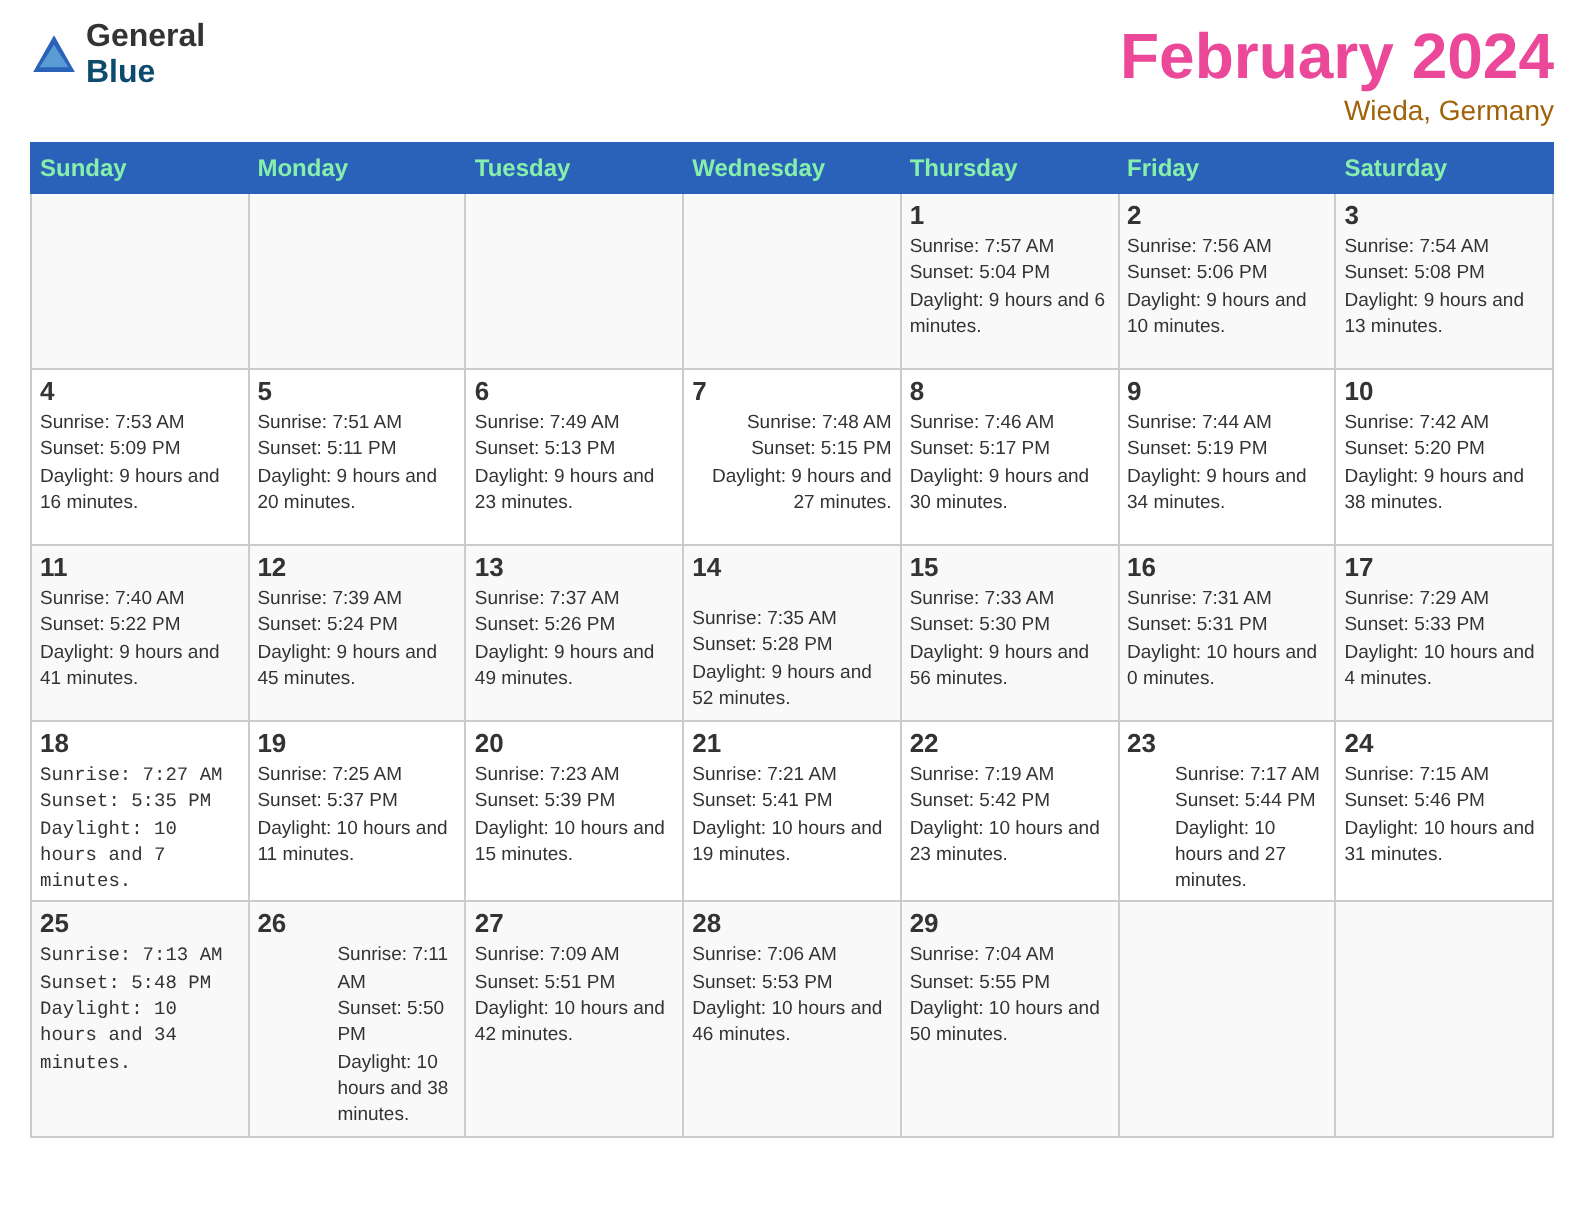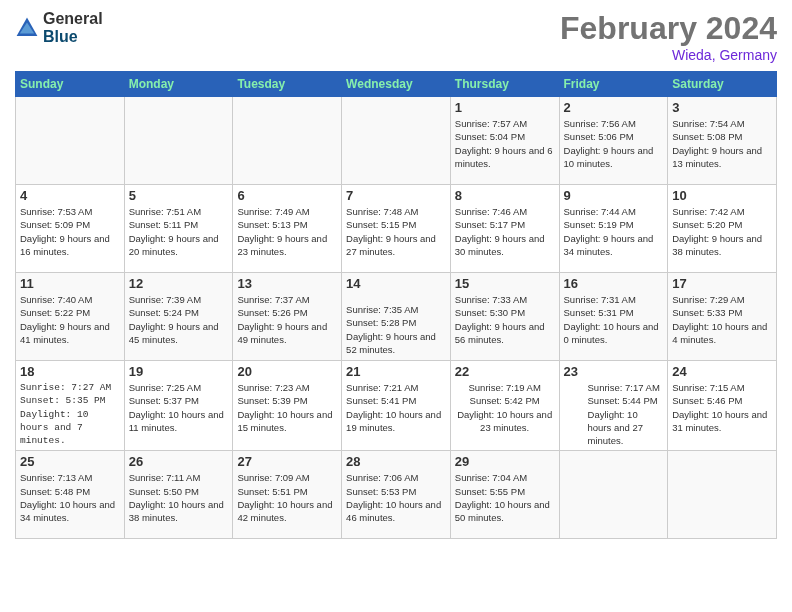--- a/index.html
+++ b/index.html
@@ -9,22 +9,22 @@
     
     .header { display: flex; justify-content: space-between; align-items: flex-start; margin-bottom: 8px; }
     
     .logo { display: flex; align-items: center; }
     .logo-text { display: flex; flex-direction: column; }
     .logo-general { font-size: 16px; font-weight: bold; color: #333; }
     .logo-blue { font-size: 16px; font-weight: bold; color: #0c4a6e; }
     .logo-icon { width: 24px; height: 24px; margin-right: 4px; }
     
     .title-area { text-align: right; }
-    .month-year { font-size: 32px; font-weight: bold; color: #737373; }
-    .location { font-size: 14px; color: #6d28d9; }
+    .month-year { font-size: 32px; font-weight: bold; color: #ec4899; }
+    .location { font-size: 14px; color: #a16207; }
     
     table { width: 100%; border-collapse: collapse; table-layout: fixed; }
     
     th { background-color: #2962b8; color: #86efac; padding: 5px 4px; font-size: 12px; text-align: left; border: 1px solid #2962b8; }
     
     td { vertical-align: top; border: 1px solid #ccc; padding: 3px 4px; font-size: 9.5px; color: #333; height: 88px; }
     
     td.empty { background: #f9f9f9; }
     
     .day-number { font-size: 13px; font-weight: bold; display: block; margin-bottom: 2px; }
@@ -108,21 +108,21 @@
 Daylight: 9 hours and 20 minutes.</div>
           </td>
           <td>
             <span class="day-number">6</span>
             <div class="day-info" style="white-space: pre-line;">Sunrise: 7:49 AM
 Sunset: 5:13 PM
 Daylight: 9 hours and 23 minutes.</div>
           </td>
           <td>
             <span class="day-number">7</span>
-            <div class="day-info" style="white-space: pre-line;">Sunrise: 7:48 AM
+            <div class="day-info" style="white-space: pre-line; text-align: right;">Sunrise: 7:48 AM
 Sunset: 5:15 PM
 Daylight: 9 hours and 27 minutes.</div>
           </td>
           <td>
             <span class="day-number">8</span>
             <div class="day-info" style="white-space: pre-line;">Sunrise: 7:46 AM
 Sunset: 5:17 PM
 Daylight: 9 hours and 30 minutes.</div>
           </td>
           <td>
@@ -202,47 +202,47 @@
 Daylight: 10 hours and 15 minutes.</div>
           </td>
           <td>
             <span class="day-number">21</span>
             <div class="day-info" style="white-space: pre-line;">Sunrise: 7:21 AM
 Sunset: 5:41 PM
 Daylight: 10 hours and 19 minutes.</div>
           </td>
           <td>
             <span class="day-number">22</span>
-            <div class="day-info" style="white-space: pre-line; text-align: center;">Sunrise: 7:19 AM
+            <div class="day-info" style="white-space: pre-line;">Sunrise: 7:19 AM
 Sunset: 5:42 PM
 Daylight: 10 hours and 23 minutes.</div>
           </td>
           <td>
             <span class="day-number">23</span>
             <div class="day-info" style="white-space: pre-line; margin-left: 24px;">Sunrise: 7:17 AM
 Sunset: 5:44 PM
 Daylight: 10 hours and 27 minutes.</div>
           </td>
           <td>
             <span class="day-number">24</span>
             <div class="day-info" style="white-space: pre-line;">Sunrise: 7:15 AM
 Sunset: 5:46 PM
 Daylight: 10 hours and 31 minutes.</div>
           </td>
         </tr>
         <tr>
           <td>
             <span class="day-number">25</span>
-            <div class="day-info" style="white-space: pre-line;">Sunrise: 7:13 AM
+            <div class="day-info" style="white-space: pre-line; font-family: Liberation Mono, monospace;">Sunrise: 7:13 AM
 Sunset: 5:48 PM
 Daylight: 10 hours and 34 minutes.</div>
           </td>
           <td>
             <span class="day-number">26</span>
-            <div class="day-info" style="white-space: pre-line;">Sunrise: 7:11 AM
+            <div class="day-info" style="white-space: pre-line; margin-left: 40px;">Sunrise: 7:11 AM
 Sunset: 5:50 PM
 Daylight: 10 hours and 38 minutes.</div>
           </td>
           <td>
             <span class="day-number">27</span>
             <div class="day-info" style="white-space: pre-line;">Sunrise: 7:09 AM
 Sunset: 5:51 PM
 Daylight: 10 hours and 42 minutes.</div>
           </td>
           <td>

